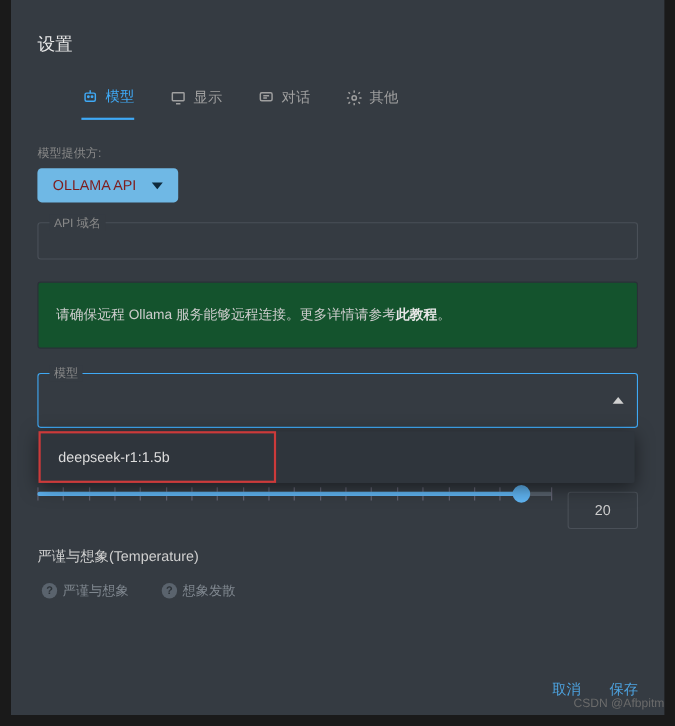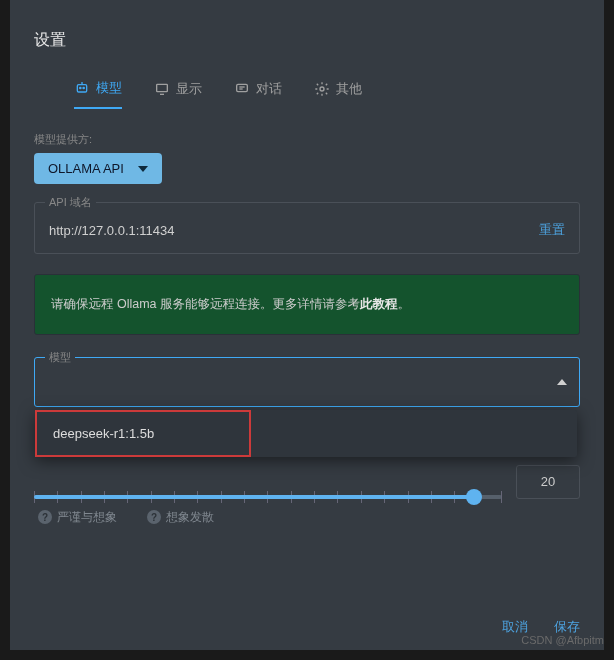--- a/index.html
+++ b/index.html
@@ -42,21 +42,21 @@
     }
     .tab.active {
       color: #3fa9f5;
       border-bottom: 2px solid #3fa9f5;
     }
     .tab .ico { width: 16px; height: 16px; display: inline-flex; align-items:center; justify-content:center; }
     .section { margin-top: 22px; }
     .small-label { font-size: 11px; color: #888; margin-bottom: 6px; display:block; }
     .provider-btn {
       background: #6fb8e5;
-      color: #0f172a;
+      color: #7f1d1d;
       padding: 8px 14px;
       border-radius: 4px;
       display: inline-flex;
       align-items: center;
       gap: 14px;
       font-size: 13px;
       font-weight: 500;
       cursor: pointer;
       border: none;
       justify-content: space-between;
@@ -126,21 +126,21 @@
     }
     .dropdown-item {
       padding: 14px 16px;
       font-size: 13px;
       color: #ddd;
       cursor: pointer;
       border: 2px solid #cc3a3a;
       width: 216px;
     }
     .slider-area-first { margin-top: 58px; position:relative; }
-    .slider-row { display: flex; align-items: flex-end; gap: 14px; }
+    .slider-row { display: flex; align-items: flex-start; gap: 14px; }
     .slider-track {
       flex: 1;
       position: relative;
       height: 4px;
       background: #56606b;
       border-radius: 2px;
     }
     .slider-fill {
       position: absolute; left: 0; top: 0; height: 100%;
       background: #5fb3f0;
@@ -238,24 +238,20 @@
   <div class="section">
     <span class="small-label">模型提供方:</span>
     <button class="provider-btn">
       <span>OLLAMA API</span>
       <span class="chev-down"></span>
     </button>
   </div>
 
   <div class="fieldset">
     <span class="legend">API 域名</span>
-    <div class="api-row">
-      <span class="api-value">http://127.0.0.1:11434</span>
-      <span class="reset-link">重置</span>
-    </div>
   </div>
 
   <div class="notice">
     <span>请确保远程 Ollama 服务能够远程连接。更多详情请参考</span><strong>此教程</strong><span>。</span>
   </div>
 
   <div class="model-fieldset">
     <span class="legend">模型</span>
     <div class="model-select">
       <span class="caret-up"></span>
@@ -291,20 +287,21 @@
             <span class="slider-tick"></span>
             <span class="slider-tick"></span>
         </div>
         <div class="slider-fill" style="width:94%"></div>
         <div class="slider-thumb" style="left:94%"></div>
       </div>
       <div class="value-box">20</div>
     </div>
   </div>
 
+  <div class="param-label">严谨与想象(Temperature)</div>
   <div class="hints">
     <div class="hint">
       <span class="qicon">?</span>
       <span>严谨与想象</span>
     </div>
     <div class="hint">
       <span class="qicon">?</span>
       <span>想象发散</span>
     </div>
   </div>

